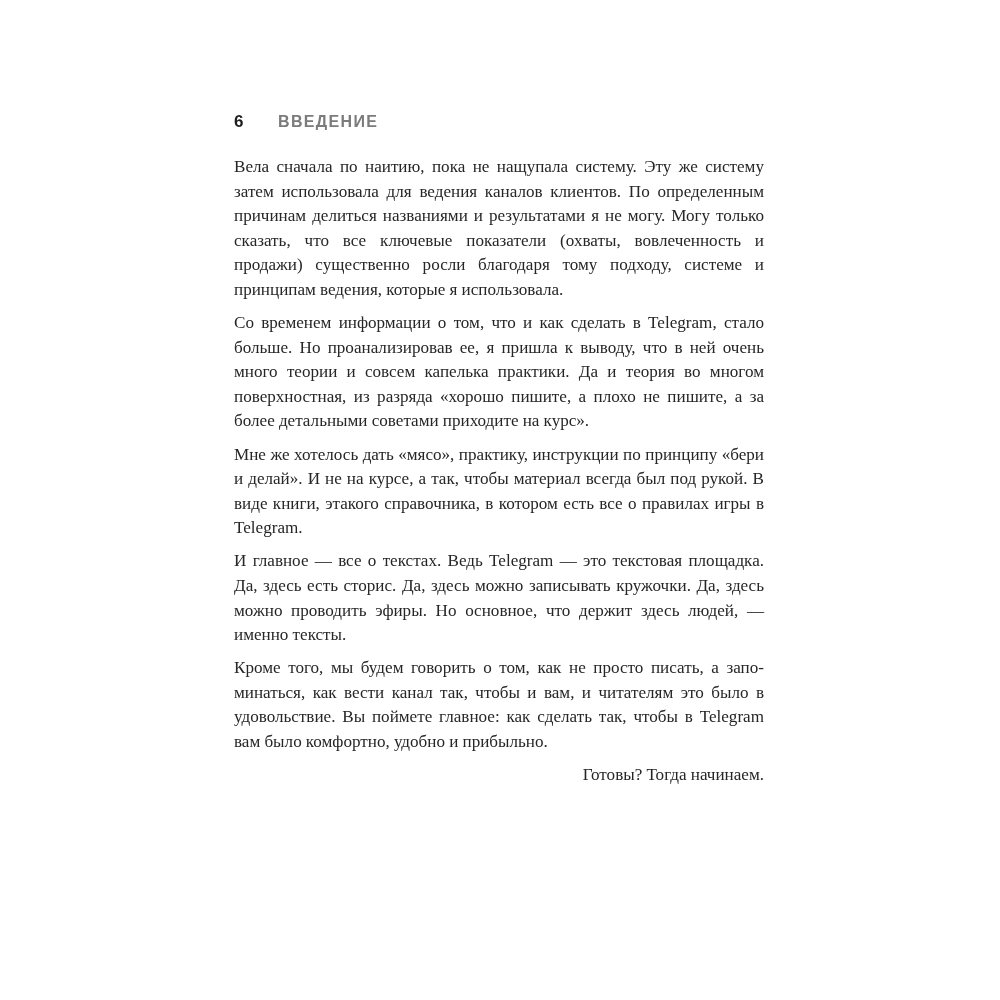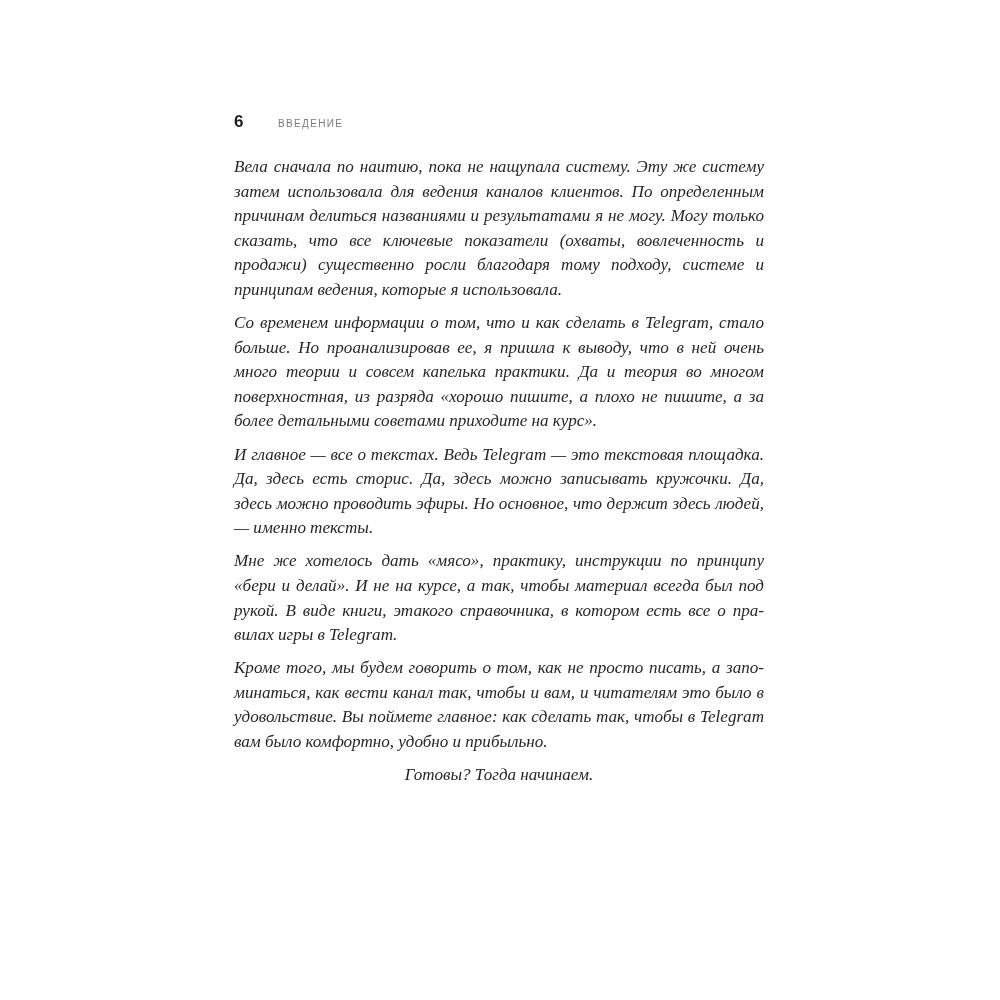--- a/index.html
+++ b/index.html
@@ -37,22 +37,22 @@
     font-family: "Liberation Sans", "DejaVu Sans", sans-serif;
     font-size: 17px;
     font-weight: 700;
     color: #1d1d1d;
     line-height: 20px;
     width: 44px;
     flex: 0 0 44px;
   }
   .running-title {
     font-family: "Liberation Sans", "DejaVu Sans", sans-serif;
-    font-size: 10px;
-    font-weight: 400;
+    font-size: 16px;
+    font-weight: 700;
     letter-spacing: 1.35px;
     color: #7b7b7b;
     text-transform: uppercase;
     line-height: 20px;
     white-space: nowrap;
   }
 
   
   .text-column {
     position: absolute;
@@ -63,42 +63,41 @@
 
   .para {
     margin: 0 0 8.5px 0;
     font-size: 17.1px;
     line-height: 24.6px;
     color: #262626;
     text-align: justify;
     text-justify: inter-word;
     word-spacing: -0.1px;
     hyphens: manual;
-    font-style: italic;
   }
   .para:last-child {
     margin-bottom: 0;
   }
   
   .para.short {
-    text-align: center;
+    text-align: right;
   }
 </style>
 </head>
 <body>
 
 <div class="page">
 
   <div class="running-head">
     <span class="folio">6</span>
     <span class="running-title">ВВЕДЕНИЕ</span>
   </div>
 
   <div class="text-column">
     <p class="para">Вела сначала по наитию, пока не нащупала систему. Эту же систему затем использовала для ведения каналов клиентов. По определен­ным причинам делиться названиями и результатами я не могу. Могу только сказать, что все ключевые показатели (охваты, вовлеченность и продажи) существенно росли благодаря тому подходу, системе и принципам ведения, которые я использовала.</p>
     <p class="para">Со временем информации о том, что и как сделать в Telegram, стало больше. Но проанализировав ее, я пришла к выводу, что в ней очень много теории и совсем капелька практики. Да и теория во многом поверхностная, из разряда «хорошо пишите, а плохо не пишите, а за более детальными советами приходите на курс».</p>
+    <p class="para">Мне же хотелось дать «мясо», практику, инструкции по принципу «бери и делай». И не на курсе, а так, чтобы материал всегда был под рукой. В виде книги, этакого справочника, в котором есть все о пра­вилах игры в Telegram.</p>
     <p class="para">И главное — все о текстах. Ведь Telegram — это текстовая площадка. Да, здесь есть сторис. Да, здесь можно записывать кружочки. Да, здесь можно проводить эфиры. Но основное, что держит здесь людей, — именно тексты.</p>
-    <p class="para">Мне же хотелось дать «мясо», практику, инструкции по принципу «бери и делай». И не на курсе, а так, чтобы материал всегда был под рукой. В виде книги, этакого справочника, в котором есть все о пра­вилах игры в Telegram.</p>
     <p class="para">Кроме того, мы будем говорить о том, как не просто писать, а запо­минаться, как вести канал так, чтобы и вам, и читателям это было в удовольствие. Вы поймете главное: как сделать так, чтобы в Telegram вам было комфортно, удобно и прибыльно.</p>
     <p class="para short">Готовы? Тогда начинаем.</p>
   </div>
 
 </div>
 
 </body></html>

